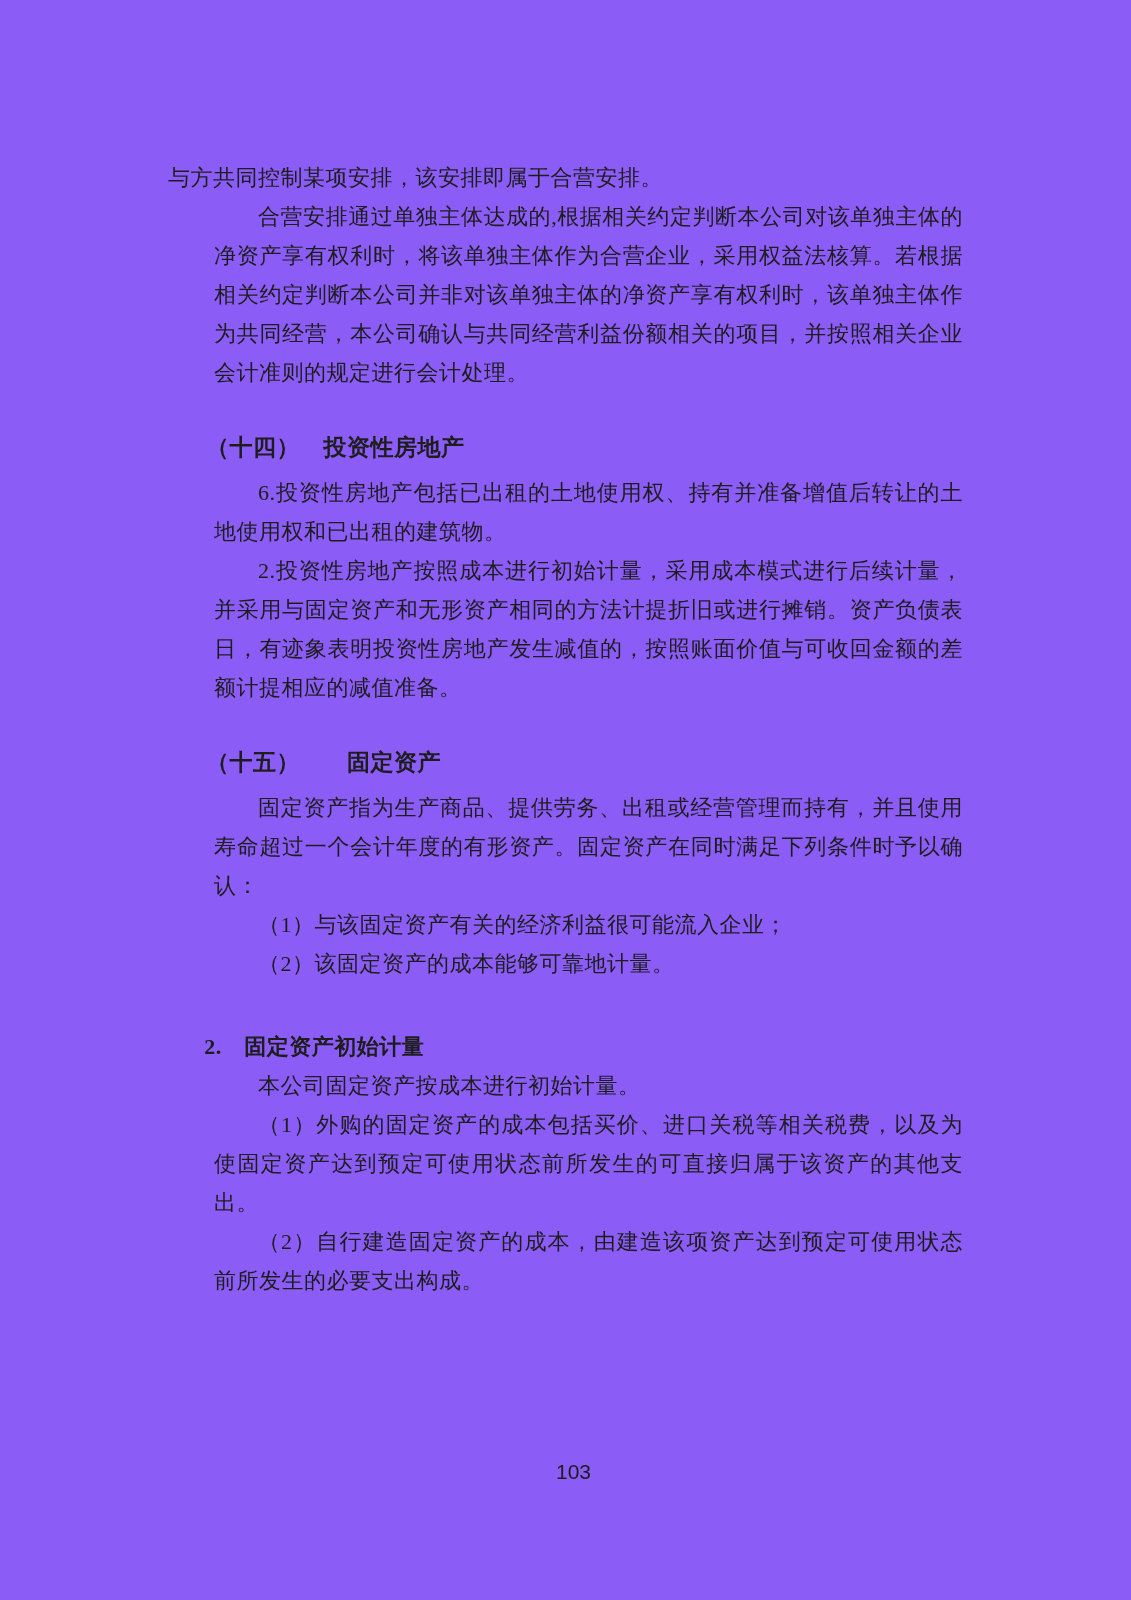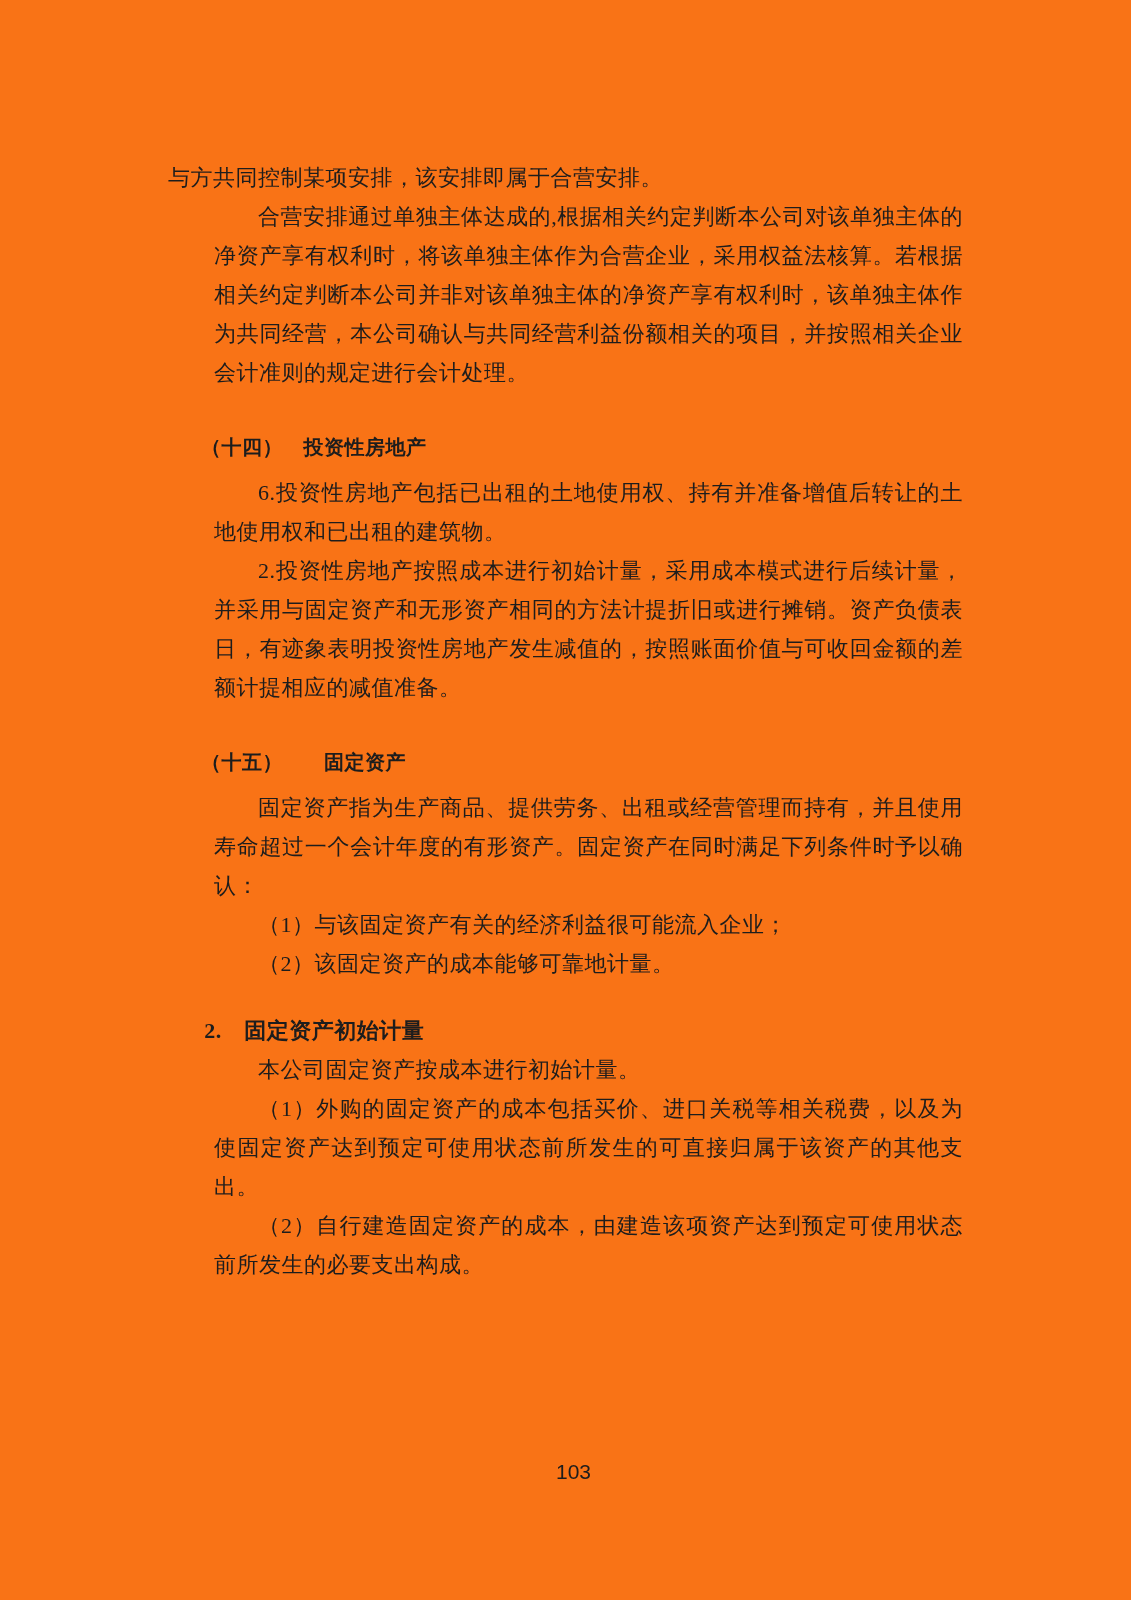--- a/index.html
+++ b/index.html
@@ -12,53 +12,53 @@
     height: 1600px;
     position: relative;
     overflow: hidden;
     font-family: "Liberation Serif", "DejaVu Serif", serif;
     color: #1d1d1d;
   }
   .page {
     position: relative;
     width: 1131px;
     height: 1600px;
-    background: #f97316;
+    background: #8b5cf6;
     box-sizing: border-box;
     padding: 158px 168px 12px 168px;
   }
   .content p {
     margin: 0;
     font-size: 22px;
     line-height: 39px;
     text-align: justify;
     text-justify: inter-character;
     letter-spacing: 0.5px;
   }
   .content p.indent {
     text-indent: 2em;
     margin-left: 46px;
   }
   .content p.heading {
     font-weight: 700;
-    font-size: 20px;
+    font-size: 23px;
     text-indent: 1.65em;
     margin-top: 36px;
     margin-bottom: 6px;
     text-align: left;
   }
   .content p.subheading {
     font-weight: 700;
     font-size: 22px;
     text-indent: 1.65em;
     margin-top: 8px;
     text-align: left;
   }
   .content p.subheading.spaced {
-    margin-top: 28px;
+    margin-top: 44px;
   }
   .footer {
     position: absolute;
     left: 0;
     right: 0;
     top: 1460px;
     text-align: center;
     font-family: Liberation Sans, sans-serif;
     font-size: 21px;
     color: #1d1d1d;

